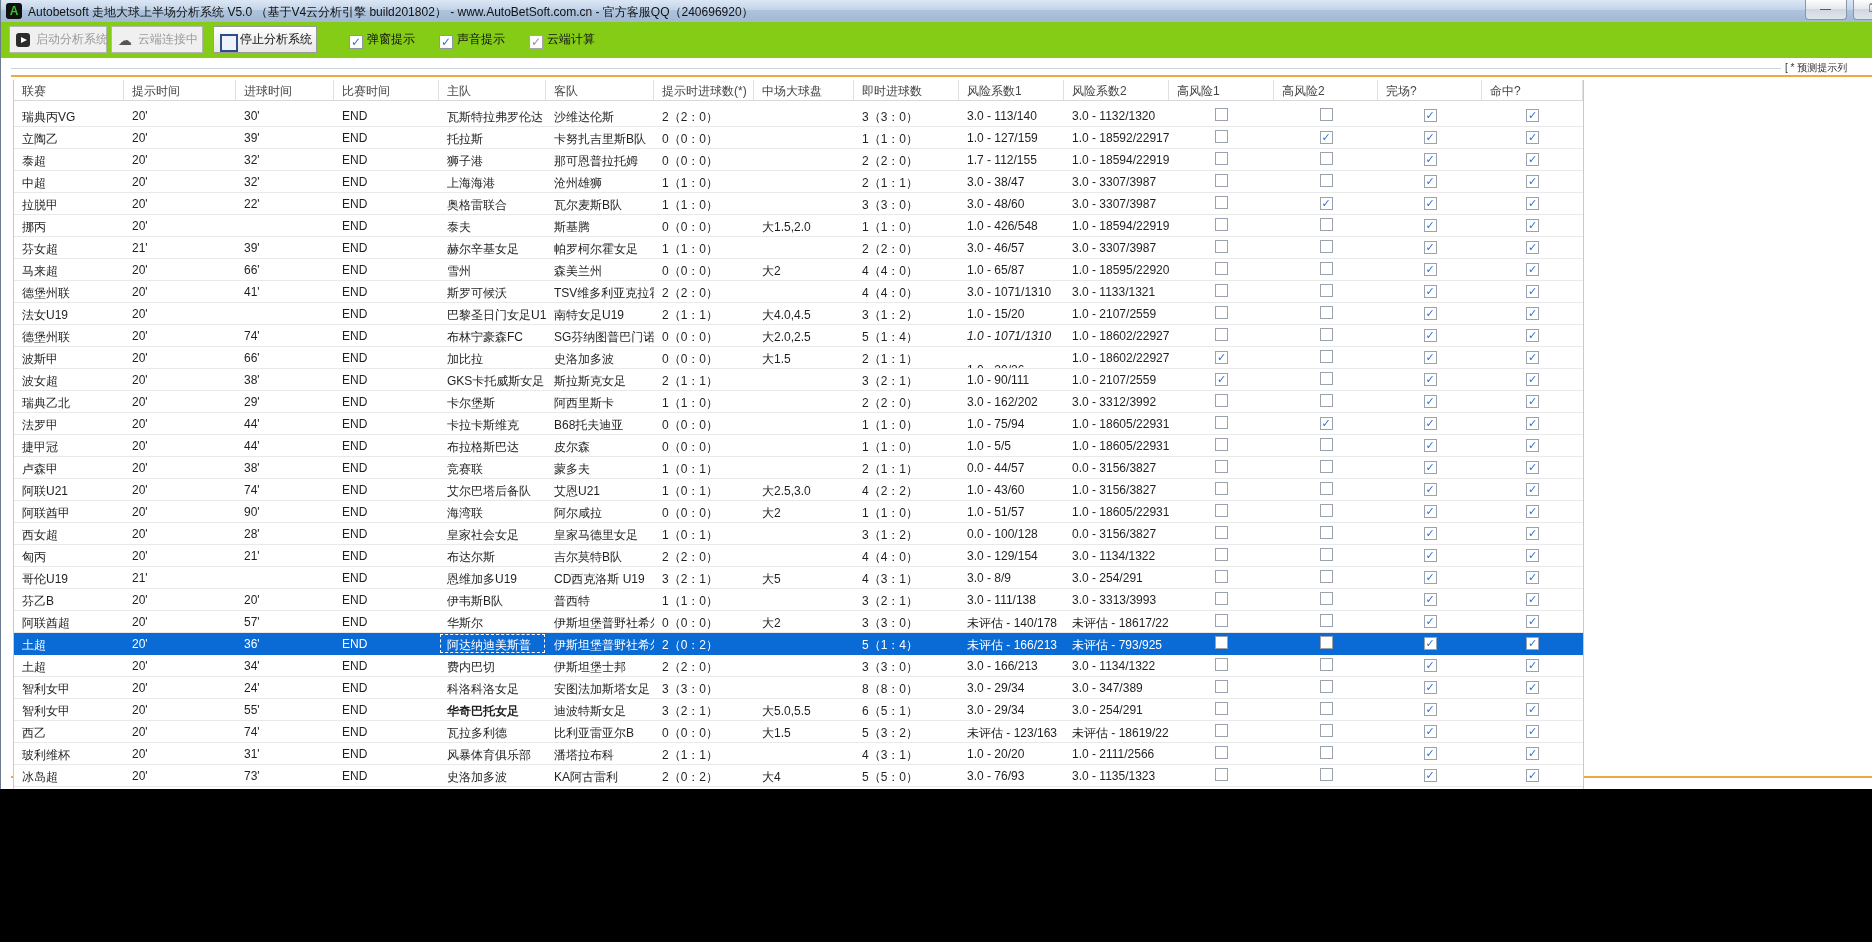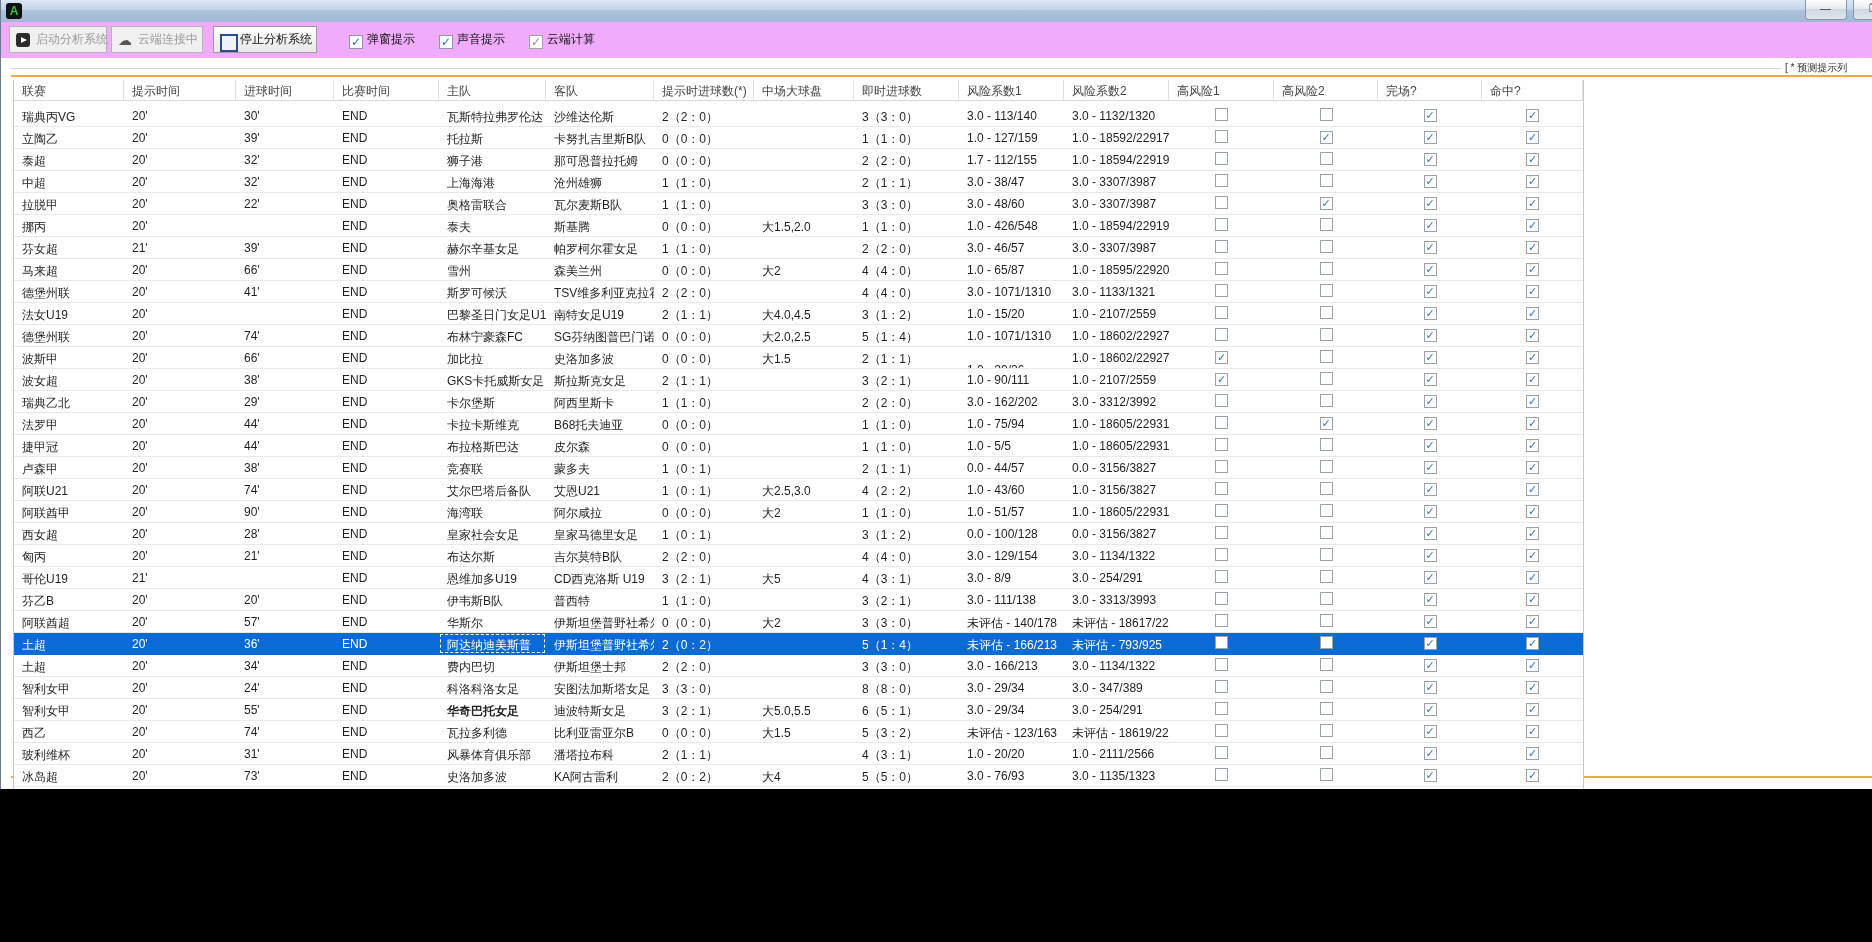--- a/index.html
+++ b/index.html
@@ -9,21 +9,21 @@
   .titlebar{position:absolute;left:0;top:0;width:1872px;height:22px;
     background:linear-gradient(#dce7f5,#c2d3e8 45%,#aec3dc 46%,#a2b8d4);border-bottom:1px solid #8ba0b9;}
   .app-icon{position:absolute;left:5px;top:3px;width:16px;height:16px;background:#111;border-radius:3px;
     color:#35c22d;font-weight:bold;font-size:12px;line-height:16px;text-align:center;}
   .title-text{position:absolute;left:27px;top:4px;font-size:12px;color:#111;white-space:nowrap;}
   .win-controls{position:absolute;right:-22px;top:0;height:22px;}
   .win-btn{display:inline-block;width:40px;height:19px;margin-left:2px;vertical-align:top;
     background:linear-gradient(#fdfdfd,#e6e9ee 45%,#cfd6e0 46%,#dfe5ec);border:1px solid #8a96a5;border-top:none;
     border-radius:0 0 4px 4px;text-align:center;font-size:11px;color:#333;line-height:17px;}
   
-  .toolbar{position:absolute;left:0;top:22px;width:1872px;height:36px;background:#f0abfc;}
+  .toolbar{position:absolute;left:0;top:22px;width:1872px;height:36px;background:#84cc16;}
   .tb-btn{position:absolute;top:4px;height:27px;border:1px solid #b5b5b5;background:#f0f0f0;
     font-size:12px;color:#9a9a9a;box-sizing:border-box;padding:0 8px 0 26px;line-height:25px;white-space:nowrap;}
   .tb-btn.enabled{background:linear-gradient(#ffffff,#f3f3f3 45%,#e8e8e8);border:1px solid #9a9a9a;color:#111;}
   .tb-btn .bicon{position:absolute;left:6px;top:6px;width:14px;height:14px;}
   .icon-play{background:#2b2b2b;border-radius:3px;}
   .icon-play::after{content:"";position:absolute;left:5px;top:4px;border-left:6px solid #fff;border-top:3px solid transparent;border-bottom:3px solid transparent;}
   .icon-cloud{color:#555;font-size:14px;line-height:14px;}
   .icon-stop{width:10px;height:10px;border:2px solid #2c4f8a;background:#eef3fb;margin-top:1px;}
   .tb-check{position:absolute;top:9px;font-size:12px;color:#111;white-space:nowrap;}
   .box{display:inline-block;width:14px;height:14px;background:#fff;border:1px solid #8e98a5;box-sizing:border-box;
@@ -51,20 +51,21 @@
   .cb{display:inline-block;width:13px;height:13px;background:#fff;border:1px solid #9aa3ad;box-sizing:border-box;
     line-height:11px;font-size:11px;font-weight:bold;color:#2f6fd0;text-align:center;}
 </style>
 </head>
 <body>
 
 <div id="window">
 
   <div class="titlebar">
     <div class="app-icon">A</div>
+    <div class="title-text">Autobetsoft 走地大球上半场分析系统 V5.0 （基于V4云分析引擎 build201802） - www.AutoBetSoft.com.cn - 官方客服QQ（240696920）</div>
     <div class="win-controls">
       <span class="win-btn">—</span>
       <span class="win-btn">❐</span>
     </div>
   </div>
 
   <div class="toolbar">
     <button class="tb-btn" style="left:8px;width:98px;">
       <span class="bicon icon-play"></span>
       <span>启动分析系统</span>
@@ -285,21 +286,21 @@
         <div class="tr">
           <div class="td" style="width: 110px;">德堡州联</div>
           <div class="td" style="width: 112px;">20'</div>
           <div class="td" style="width: 98px;">74'</div>
           <div class="td" style="width: 105px;">END</div>
           <div class="td" style="width: 107px;">布林宁豪森FC</div>
           <div class="td" style="width: 108px;">SG芬纳图普巴门诺尔</div>
           <div class="td" style="width: 100px;">0（0：0）</div>
           <div class="td" style="width: 100px;">大2.0,2.5</div>
           <div class="td" style="width: 105px;">5（1：4）</div>
-          <div class="td" style="width: 105px;">1.0 - 1071/1310</div>
+          <div class="td" style="width: 105px; font-style: italic;">1.0 - 1071/1310</div>
           <div class="td" style="width: 105px;">1.0 - 18602/22927</div>
           <div class="td center" style="width: 105px;"><span class="cb"></span></div>
           <div class="td center" style="width: 104px;"><span class="cb"></span></div>
           <div class="td center" style="width: 104px;"><span class="cb">✓</span></div>
           <div class="td center" style="width: 101px;"><span class="cb">✓</span></div>
         </div>
         <div class="tr">
           <div class="td" style="width: 110px;">波斯甲</div>
           <div class="td" style="width: 112px;">20'</div>
           <div class="td" style="width: 98px;">66'</div>

